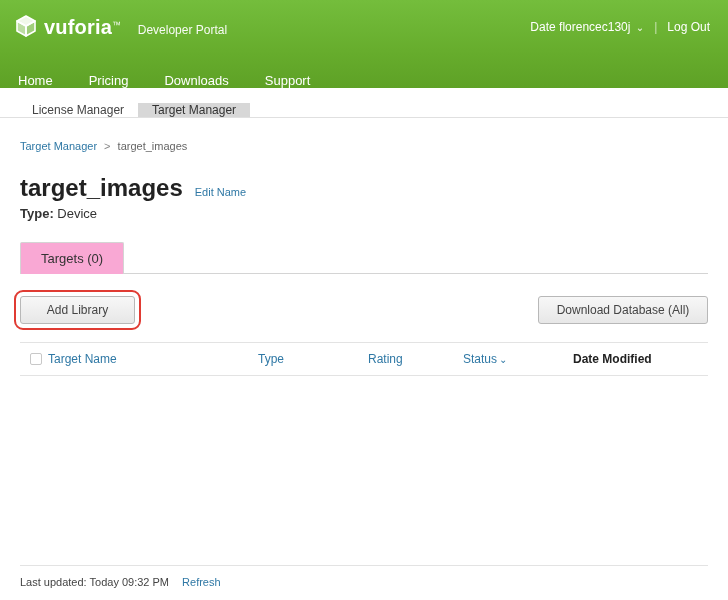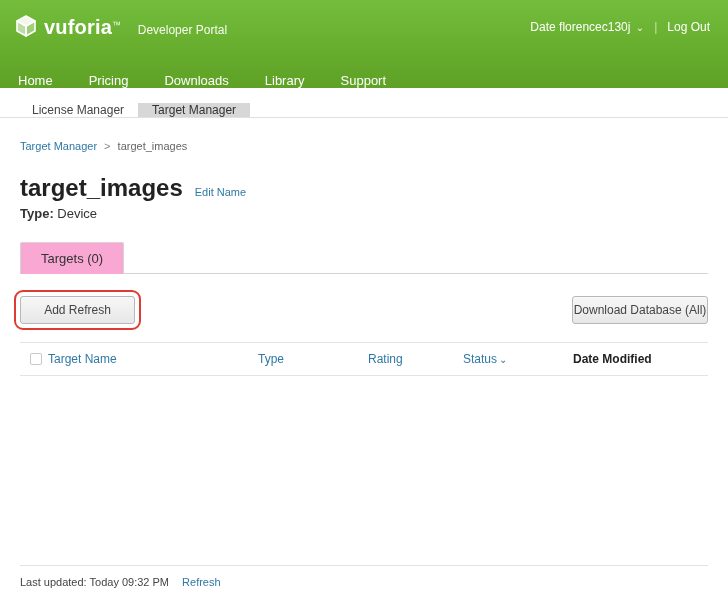--- a/index.html
+++ b/index.html
@@ -138,21 +138,21 @@
     padding: 6px 0;
     cursor: pointer;
     text-align: center;
   }
   .btn-add {
     width: 115px;
     outline: 2px solid #e03b33;
     outline-offset: 4px;
   }
   .btn-download {
-    width: 136px;
+    width: 170px;
   }
 
   .table-head {
     display: flex;
     align-items: center;
     border-top: 1px solid #e3e3e3;
     border-bottom: 1px solid #e3e3e3;
     padding: 9px 4px;
     font-size: 12px;
   }
@@ -211,21 +211,20 @@
     </a>
     <span class="top-sep">|</span>
     <a>Log Out</a>
   </div>
 </div>
 
 <div class="mainnav">
   <div class="navitem">Home</div>
   <div class="navitem">Pricing</div>
   <div class="navitem">Downloads</div>
-  <div class="navitem">Library</div>
   <div class="navitem">Support</div>
 </div>
 
 <div class="subnav">
   <div class="subitem">License Manager</div>
   <div class="subitem active">Target Manager</div>
 </div>
 
 <div class="content">
 
@@ -242,21 +241,21 @@
   <div class="type-line">
     <b>Type:</b>
     <span>Device</span>
   </div>
 
   <div class="tab-strip">
     <div class="tab">Targets (0)</div>
   </div>
 
   <div class="actions-row">
-    <div class="btn btn-add">Add Refresh</div>
+    <div class="btn btn-add">Add Library</div>
     <div class="btn btn-download">Download Database (All)</div>
   </div>
 
   <div class="table-head">
     <div class="chk">
         <span></span>
       </div>
     <div class="col-name col-link">Target Name</div>
     <div class="col-type col-link">Type</div>
     <div class="col-rating col-link">Rating</div>

